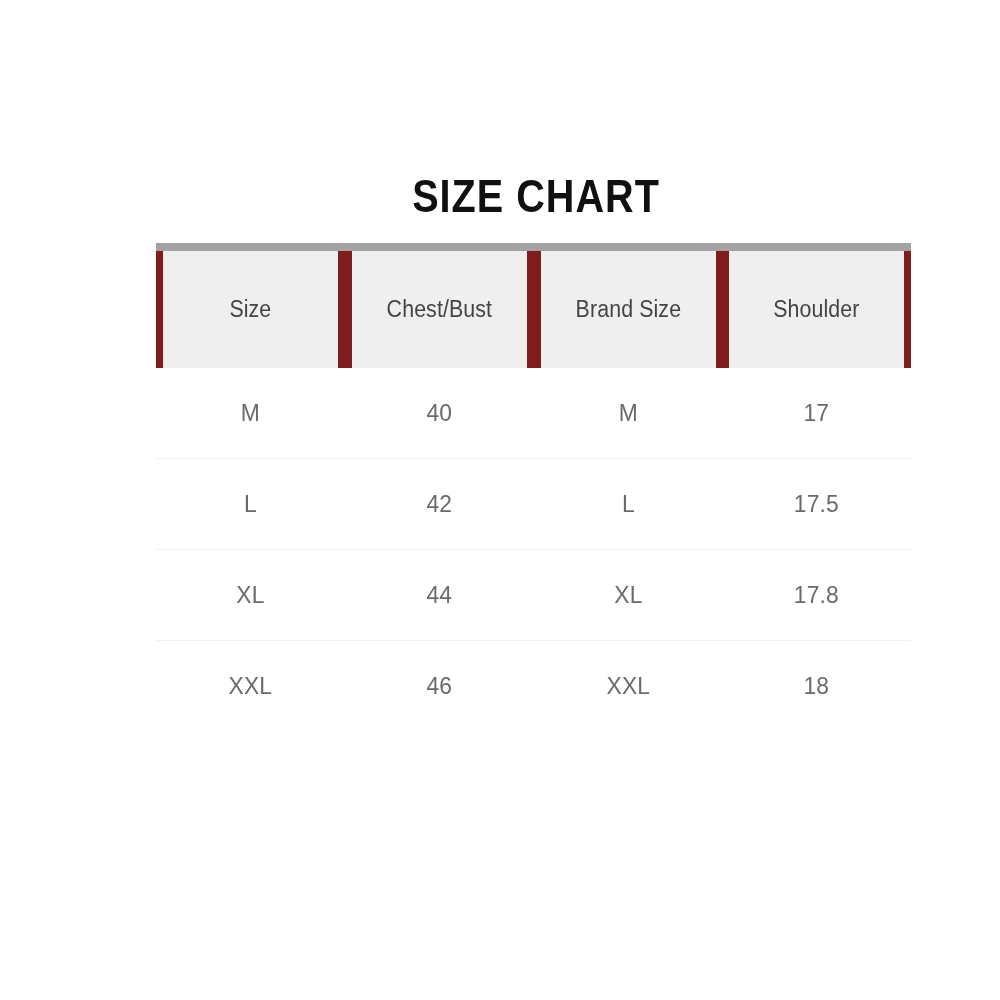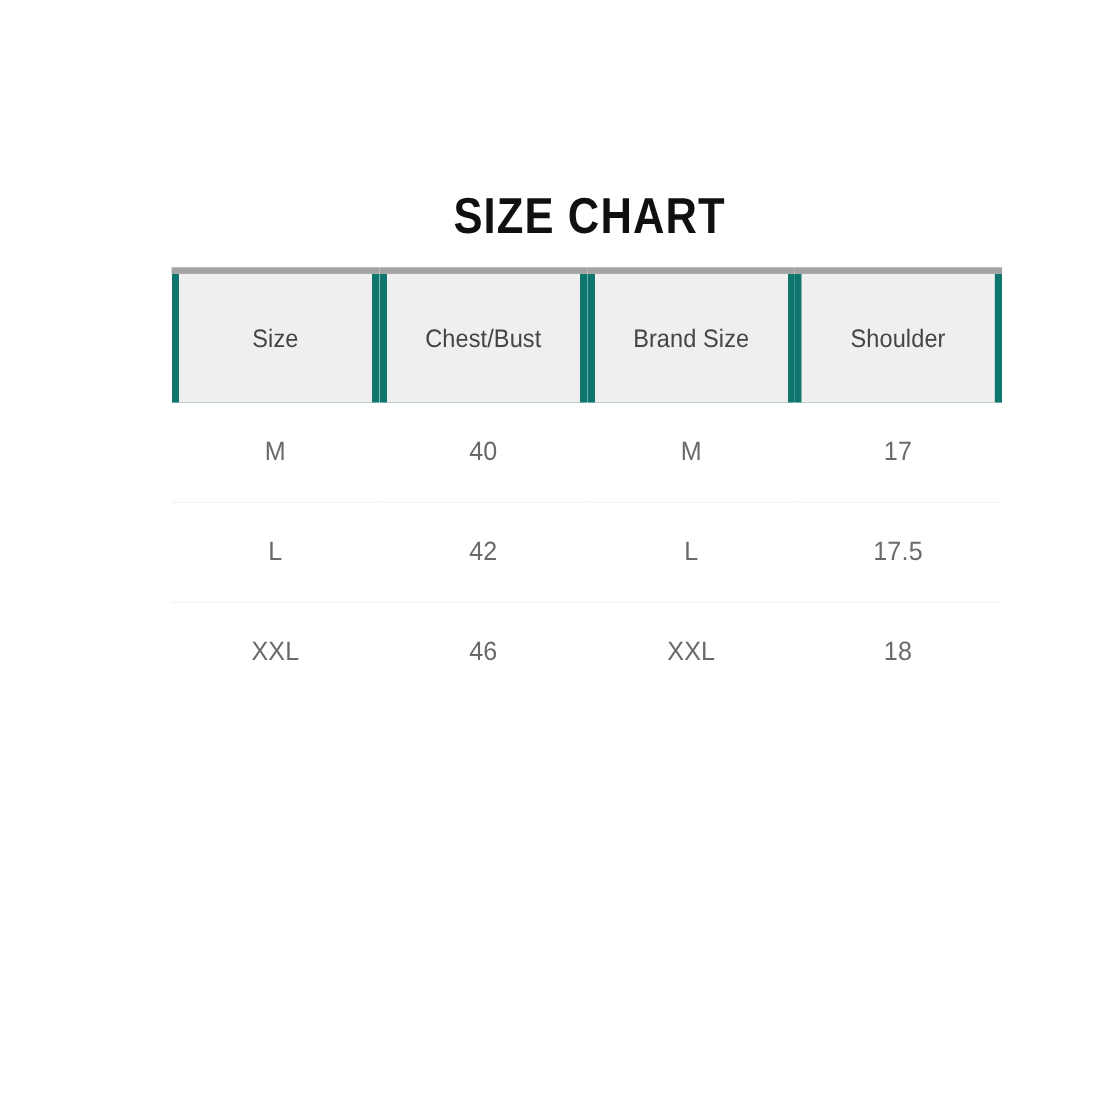--- a/index.html
+++ b/index.html
@@ -49,22 +49,22 @@
     border-collapse: collapse;
     table-layout: fixed;
   }
 
   .size-table col {
     width: 25%;
   }
 
   
   .size-table thead tr {
-    background: #0f766e;
-    border-top: 6px solid #a3a3a3;
+    background: #7f1d1d;
+    border-top: 8px solid #a3a3a3;
   }
 
   .size-table thead th {
     height: 117px;
     padding: 0;
     background: #efefef;
     font-family: "Liberation Sans", sans-serif;
     font-size: 23px;
     font-weight: 400;
     color: #444444;
@@ -128,20 +128,26 @@
         <td>M</td>
         <td>17</td>
       </tr>
       <tr>
         <td>L</td>
         <td>42</td>
         <td>L</td>
         <td>17.5</td>
       </tr>
       <tr>
+        <td>XL</td>
+        <td>44</td>
+        <td>XL</td>
+        <td>17.8</td>
+      </tr>
+      <tr>
         <td>XXL</td>
         <td>46</td>
         <td>XXL</td>
         <td>18</td>
       </tr>
     </tbody>
   </table>
 
 </div>
 

